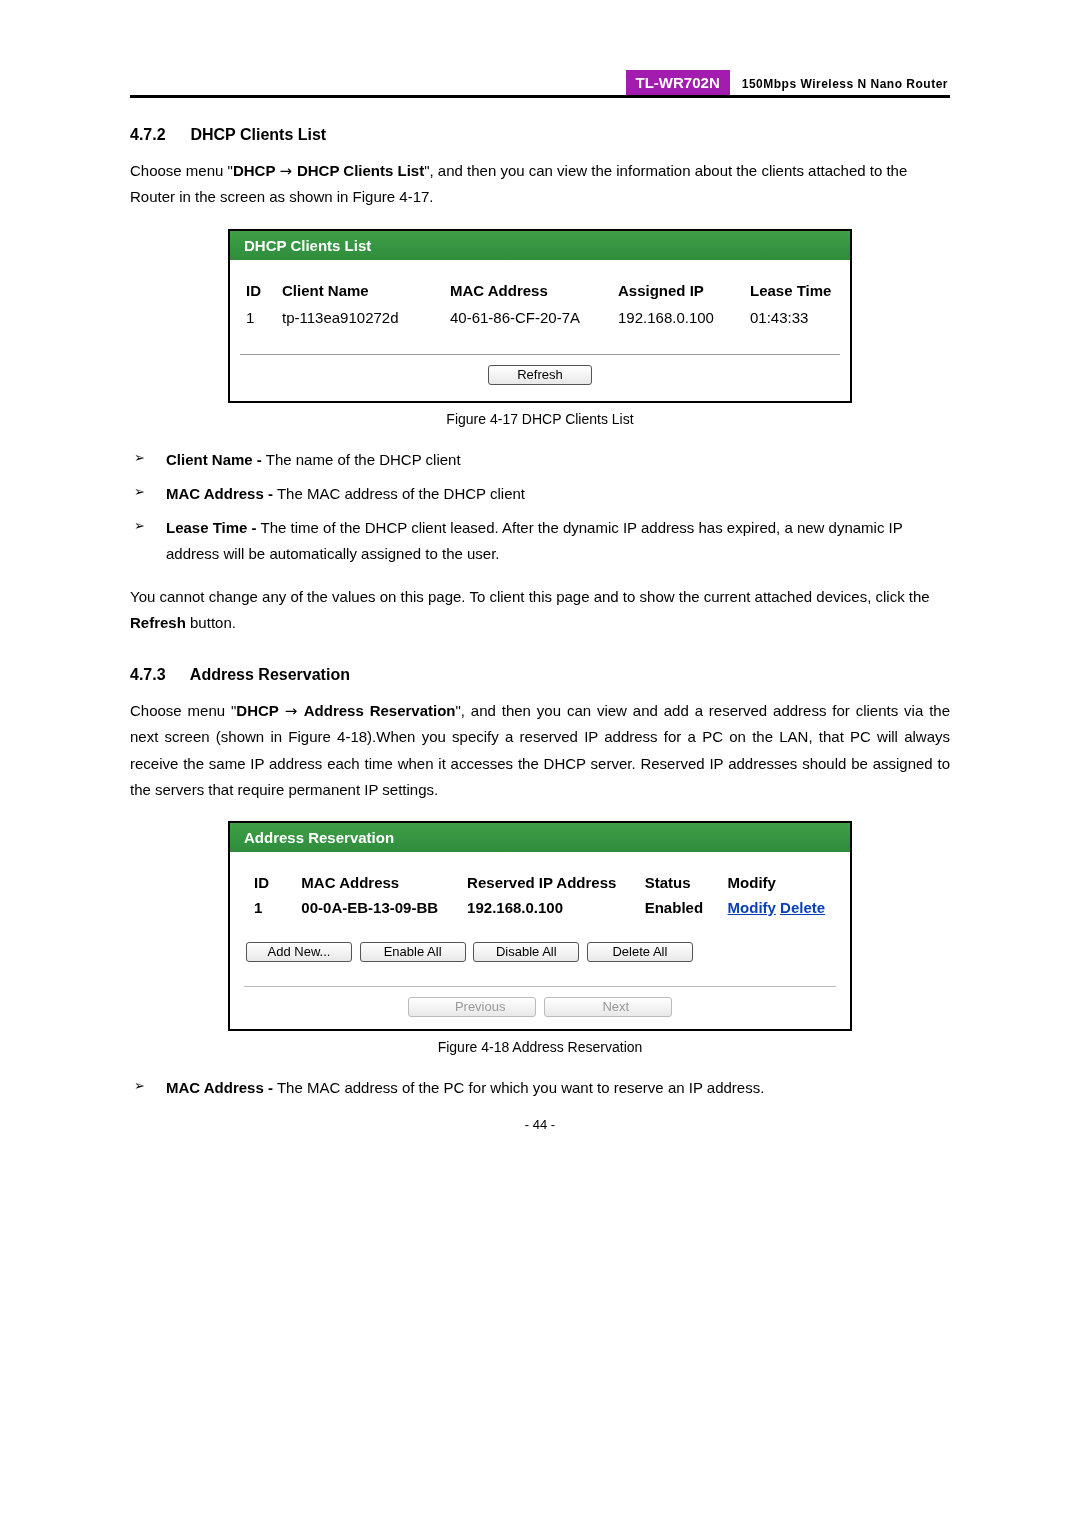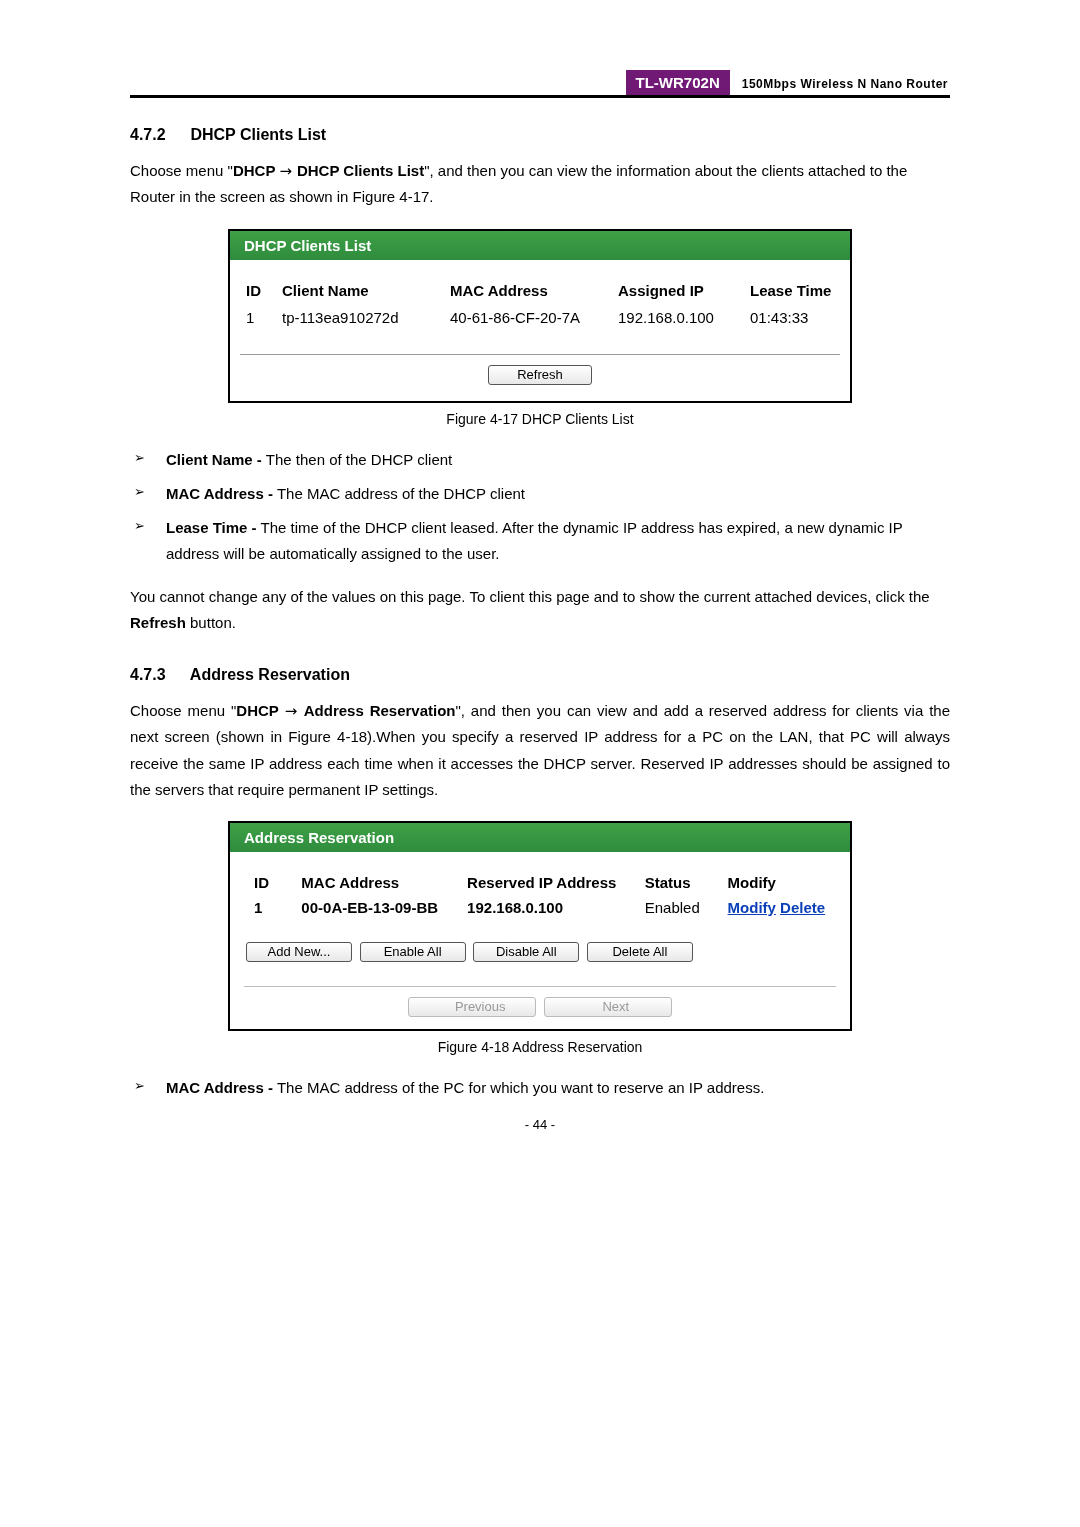--- a/index.html
+++ b/index.html
@@ -17,21 +17,21 @@
   .header-line {
     border-bottom: 3px solid #000;
     display: flex;
     justify-content: flex-end;
     align-items: flex-end;
     gap: 0;
     padding-bottom: 0;
     margin-bottom: 28px;
   }
   .model-box {
-    background: #701a75;
+    background: #a21caf;
     color: #fff;
     font-weight: bold;
     padding: 4px 10px;
     font-size: 15px;
   }
   .tagline {
     font-weight: bold;
     font-size: 12px;
     padding: 4px 2px 4px 12px;
     letter-spacing: 0.5px;
@@ -164,21 +164,21 @@
       </tbody>
         </table>
       <div class="bar">
         <span class="btn">Refresh</span>
       </div>
     </div>
   </div>
   <div class="caption">Figure 4-17   DHCP Clients List</div>
 
   <ul class="triangles">
-    <li><b>Client Name -</b> <span>The then of the DHCP client</span></li>
+    <li><b>Client Name -</b> <span>The name of the DHCP client</span></li>
     <li><b>MAC Address -</b> <span>The MAC address of the DHCP client</span></li>
     <li><b>Lease Time -</b> <span>The time of the DHCP client leased. After the dynamic IP address has expired, a new dynamic IP address will be automatically assigned to the user.</span></li>
   </ul>
 
   <p>
     <span>You cannot change any of the values on this page. To client this page and to show the current attached devices, click the </span><b>Refresh</b><span> button.</span>
   </p>
 
   <div class="sec-hdr" style="margin-top:30px">
     <span class="num">4.7.3</span>
@@ -200,21 +200,21 @@
           <th style="width:8%">ID</th>
           <th style="width:28%">MAC Address</th>
           <th style="width:30%">Reserved IP Address</th>
           <th style="width:14%">Status</th>
           <th style="width:20%">Modify</th>
         </tr>
         <tr>
           <td style="font-weight:bold">1</td>
           <td style="font-weight:bold">00-0A-EB-13-09-BB</td>
           <td style="font-weight:bold">192.168.0.100</td>
-          <td style="font-weight:normal">Enabled</td>
+          <td style="font-weight:bold">Enabled</td>
           <td>
             <span class="modlink">Modify</span>
             <span class="modlink">Delete</span>
           </td>
         </tr>
       </tbody>
         </table>
 
       <div class="btnrow">
         <span class="btn">Add New...</span>

